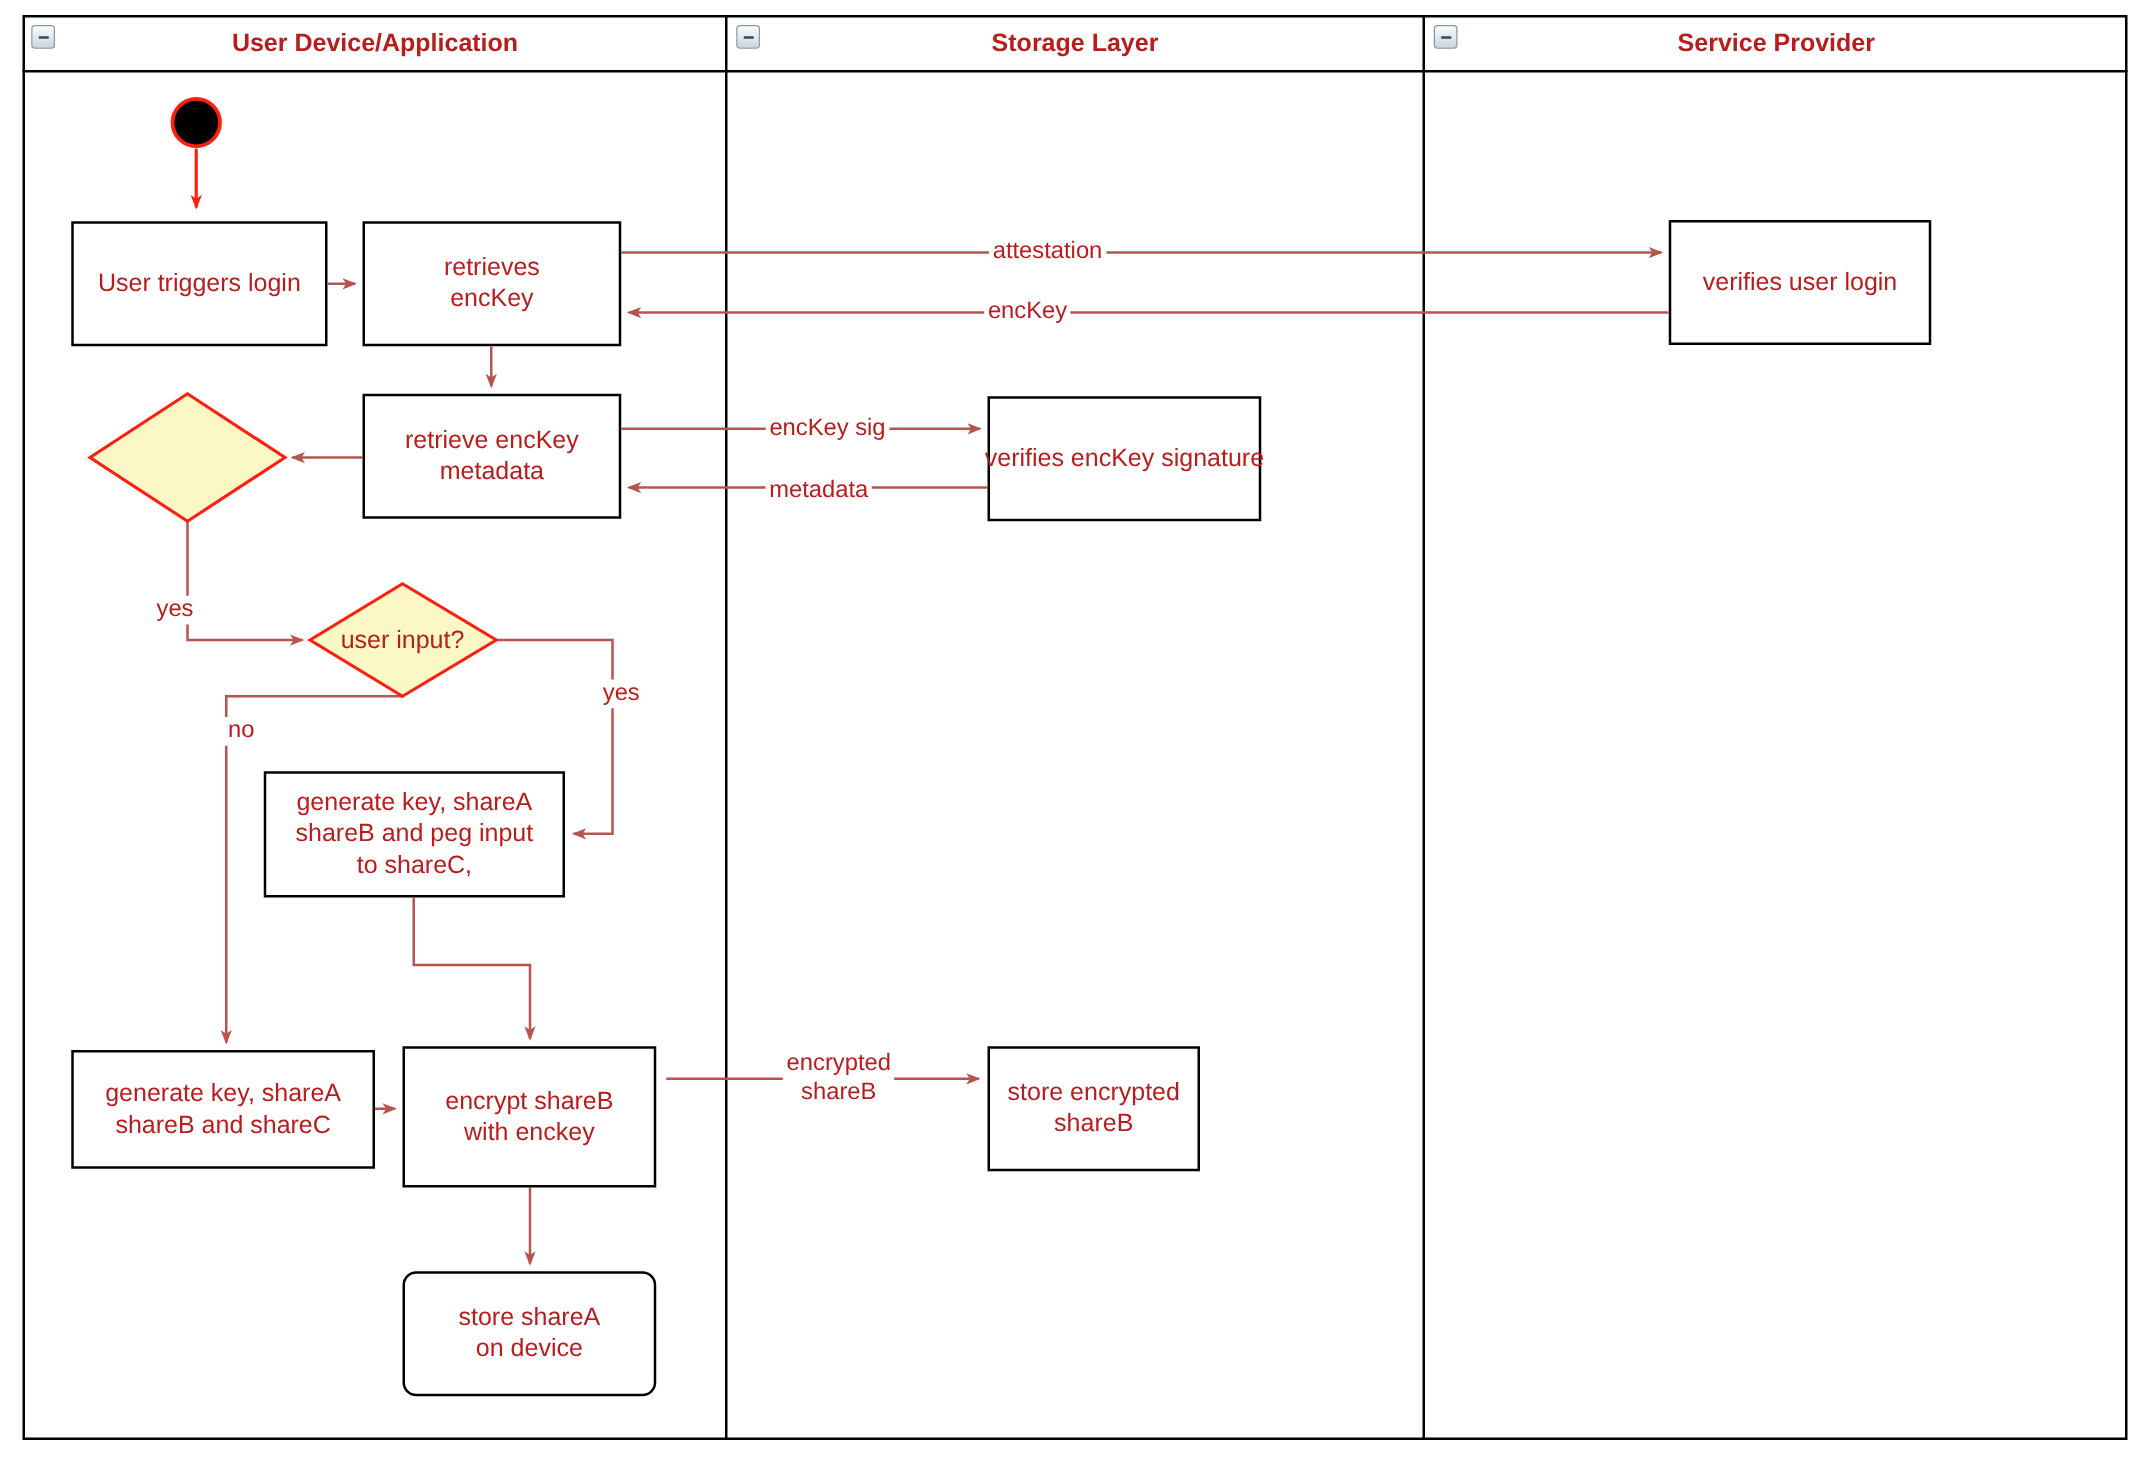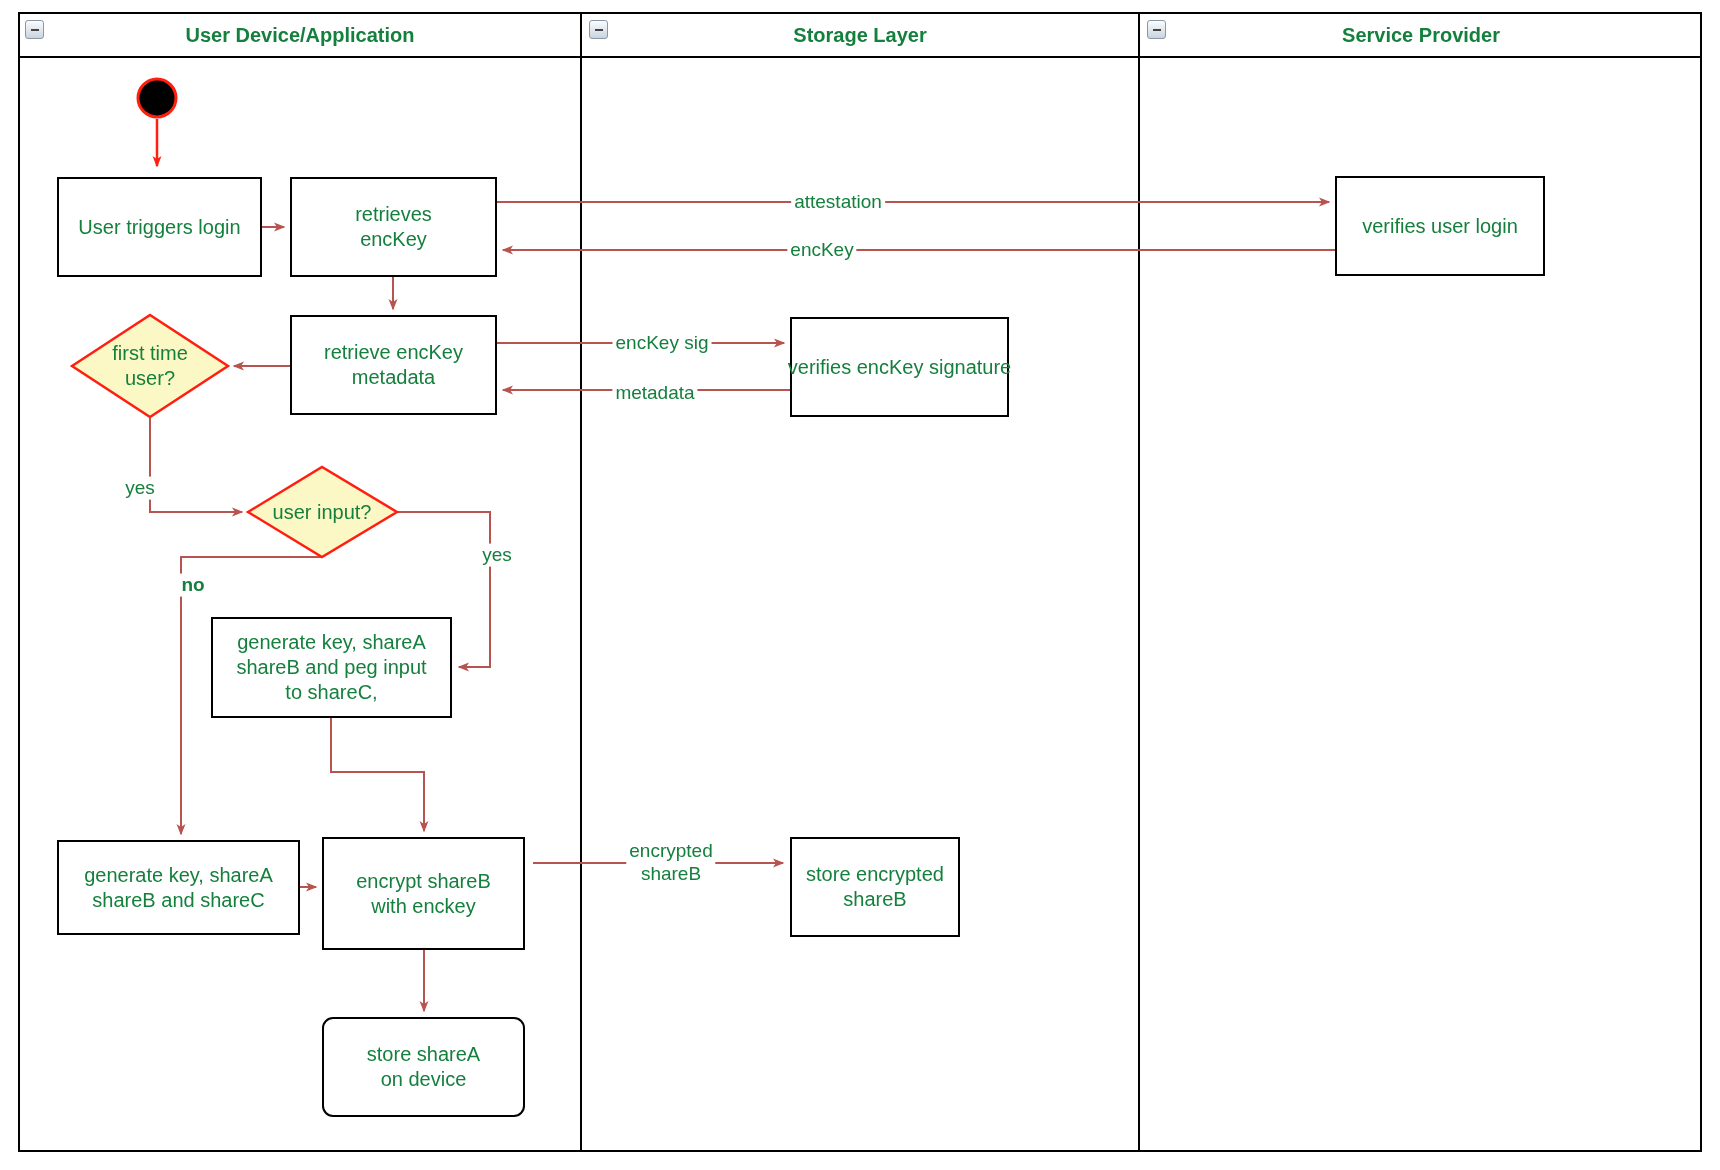--- a/index.html
+++ b/index.html
@@ -1,17 +1,17 @@
 <!DOCTYPE html>
 <html><head>
 <meta charset="utf-8">
 <style>
   html,body{margin:0;padding:0;background:#ffffff;}
   #stage{position:relative;width:1720px;height:1170px;background:#ffffff;
-         font-family:"Liberation Sans",sans-serif;color:#15803d;overflow:hidden;}
+         font-family:"Liberation Sans",sans-serif;color:#b91c1c;overflow:hidden;}
   .abs{position:absolute;}
   
   .pool{left:18px;top:12px;width:1684px;height:1140px;border:2px solid #000;box-sizing:border-box;}
   .lane-divider{top:12px;width:2px;height:1140px;background:#000;}
   .header-sep{left:18px;top:56px;width:1684px;height:2px;background:#000;}
   .lane-header{top:14px;height:42px;display:flex;align-items:center;justify-content:center;
                font-weight:bold;font-size:20px;}
   .collapse-btn{top:20px;width:17px;height:17px;border:1px solid #8a97a5;border-radius:3px;
                 background:linear-gradient(#fbfdfe,#c9d4de);display:flex;align-items:center;justify-content:center;}
   .collapse-btn .minus{width:8px;height:2px;background:#444;}
@@ -102,27 +102,25 @@
 to shareC,</div>
   <div class="abs node box" style="left:57px;top:840px;width:243px;height:95px;">generate key, shareA
 shareB and shareC</div>
   <div class="abs node box" style="left:322px;top:837px;width:203px;height:113px;">encrypt shareB
 with enckey</div>
   <div class="abs node box" style="left:790px;top:837px;width:170px;height:100px;">store encrypted
 shareB</div>
   <div class="abs node box" style="left:322px;top:1017px;width:203px;height:100px;border-radius:11px;">store shareA
 on device</div>
 
-  <div class="abs diamond-label" style="left:80px;top:336px;width:140px;height:60px;">first time
-user?</div>
   <div class="abs diamond-label" style="left:252px;top:492px;width:140px;height:40px;">user input?</div>
 
   <div class="abs elabel" style="left:838px;top:202px;">attestation</div>
   <div class="abs elabel" style="left:822px;top:250px;">encKey</div>
   <div class="abs elabel" style="left:662px;top:343px;">encKey sig</div>
   <div class="abs elabel" style="left:655px;top:393px;">metadata</div>
   <div class="abs elabel" style="left:140px;top:488px;">yes</div>
   <div class="abs elabel" style="left:497px;top:555px;">yes</div>
-  <div class="abs elabel" style="left:193px;top:585px;font-weight:bold;">no</div>
+  <div class="abs elabel" style="left:193px;top:585px;">no</div>
   <div class="abs elabel" style="left:671px;top:863px;">encrypted
 shareB</div>
 
 </div>
 
 </body></html>

